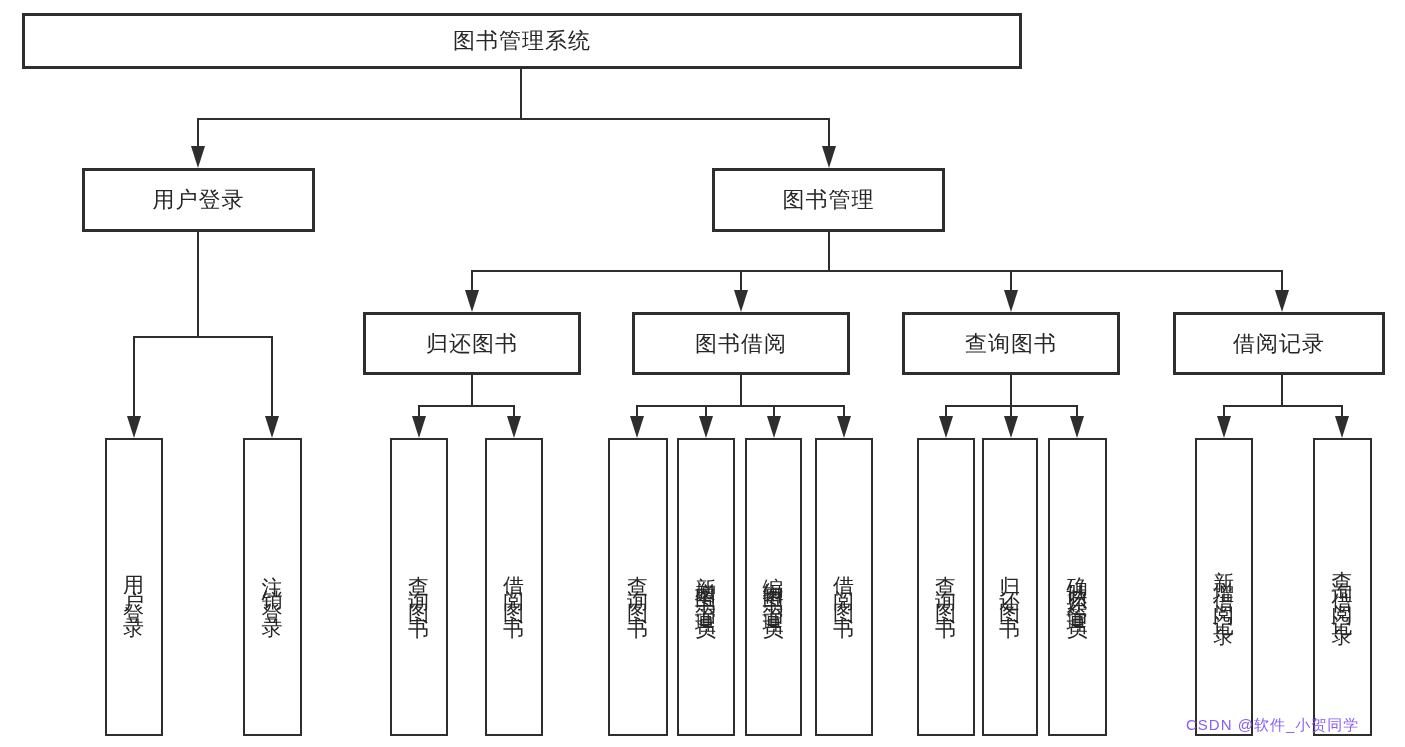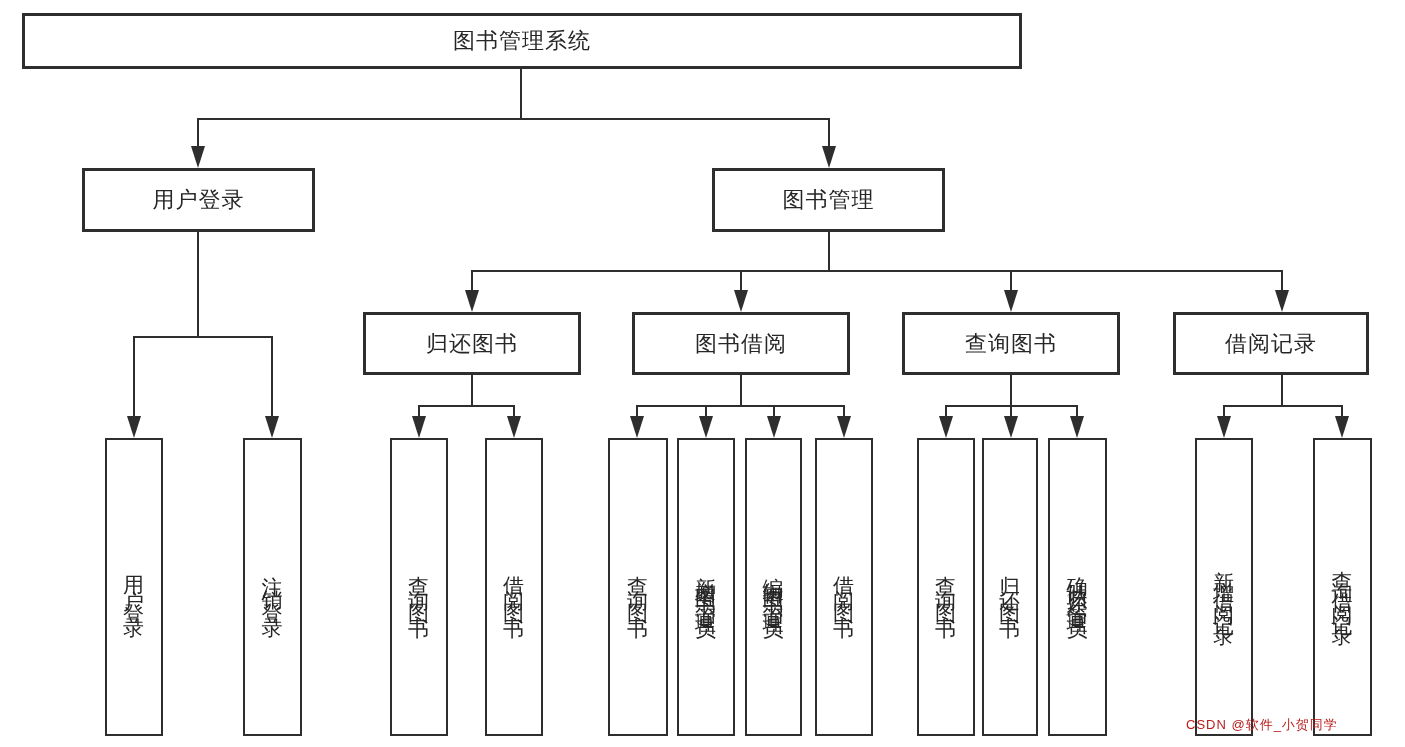--- a/index.html
+++ b/index.html
@@ -21,21 +21,21 @@
   .ls-m{letter-spacing:11px;}
   .ls-s{letter-spacing:6px;}
   .vl{position:absolute;width:2px;background:#2e2e2e;}
   .hl{position:absolute;height:2px;background:#2e2e2e;}
   .ar{
     position:absolute;width:0;height:0;
     border-left:7px solid transparent;border-right:7px solid transparent;
     border-top:22px solid #2e2e2e;
   }
   .watermark{
-    position:absolute;left:1186px;top:716px;font-size:13px;color:#b91c1c;
+    position:absolute;left:1186px;top:716px;font-size:15px;color:#8b5cf6;
     letter-spacing:1px;white-space:nowrap;
   }
 </style>
 </head>
 <body>
 
 <div class="stage">
 
   <div class="box" style="left:22px;top:13px;width:1000px;height:56px;">
     <span>图书管理系统</span>
@@ -75,21 +75,21 @@
 
   <div class="box" style="left:363px;top:312px;width:218px;height:63px;">
     <span>归还图书</span>
   </div>
   <div class="box" style="left:632px;top:312px;width:218px;height:63px;align-items:center;">
     <span>图书借阅</span>
   </div>
   <div class="box" style="left:902px;top:312px;width:218px;height:63px;">
     <span>查询图书</span>
   </div>
-  <div class="box" style="left:1173px;top:312px;width:196px;height:63px;">
+  <div class="box" style="left:1173px;top:312px;width:212px;height:63px;">
     <span>借阅记录</span>
   </div>
 
   <div class="vl" style="left:471px;top:375px;height:31px;"></div>
   <div class="hl" style="left:418px;top:405px;width:97px;"></div>
   <div class="vl" style="left:418px;top:405px;height:12px;"></div>
   <div class="ar" style="left:412px;top:416px;"></div>
   <div class="vl" style="left:513px;top:405px;height:12px;"></div>
   <div class="ar" style="left:507px;top:416px;"></div>
 

